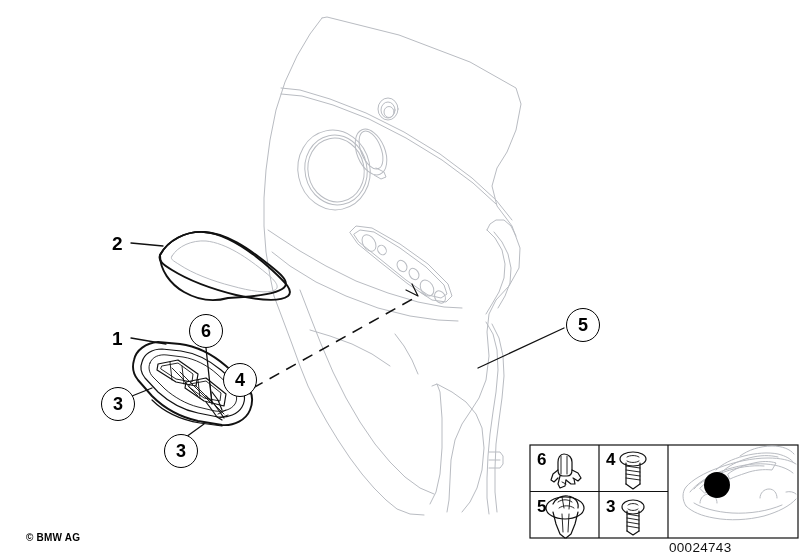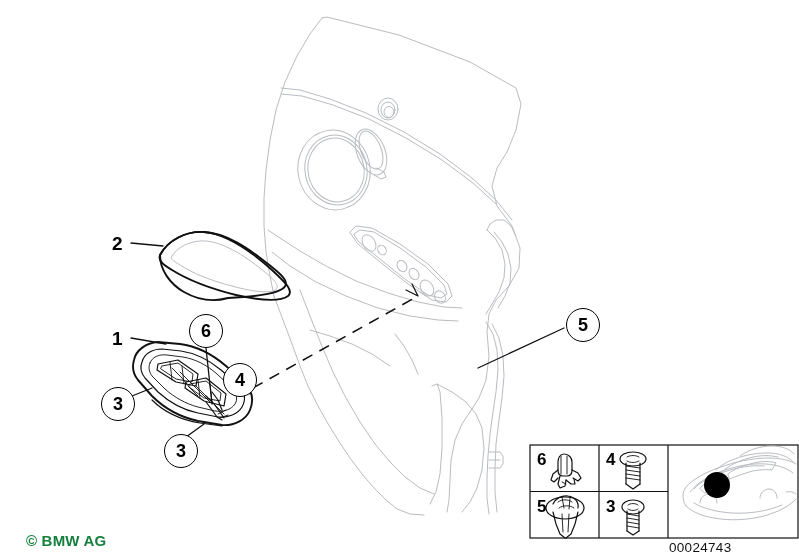--- a/index.html
+++ b/index.html
@@ -20,23 +20,23 @@
     left: 0;
     top: 0;
     width: 799px;
     height: 559px;
   }
   .copyright {
     position: absolute;
     left: 26px;
     top: 532px;
     font-family: "Liberation Sans", sans-serif;
-    font-size: 15px;
+    font-size: 10px;
     font-weight: bold;
-    color: #15803d;
+    color: #000000;
     letter-spacing: 0.2px;
     white-space: nowrap;
   }
   .partno {
     position: absolute;
     left: 669px;
     top: 540px;
     font-family: "Liberation Sans", sans-serif;
     font-size: 13.5px;
     color: #111111;

